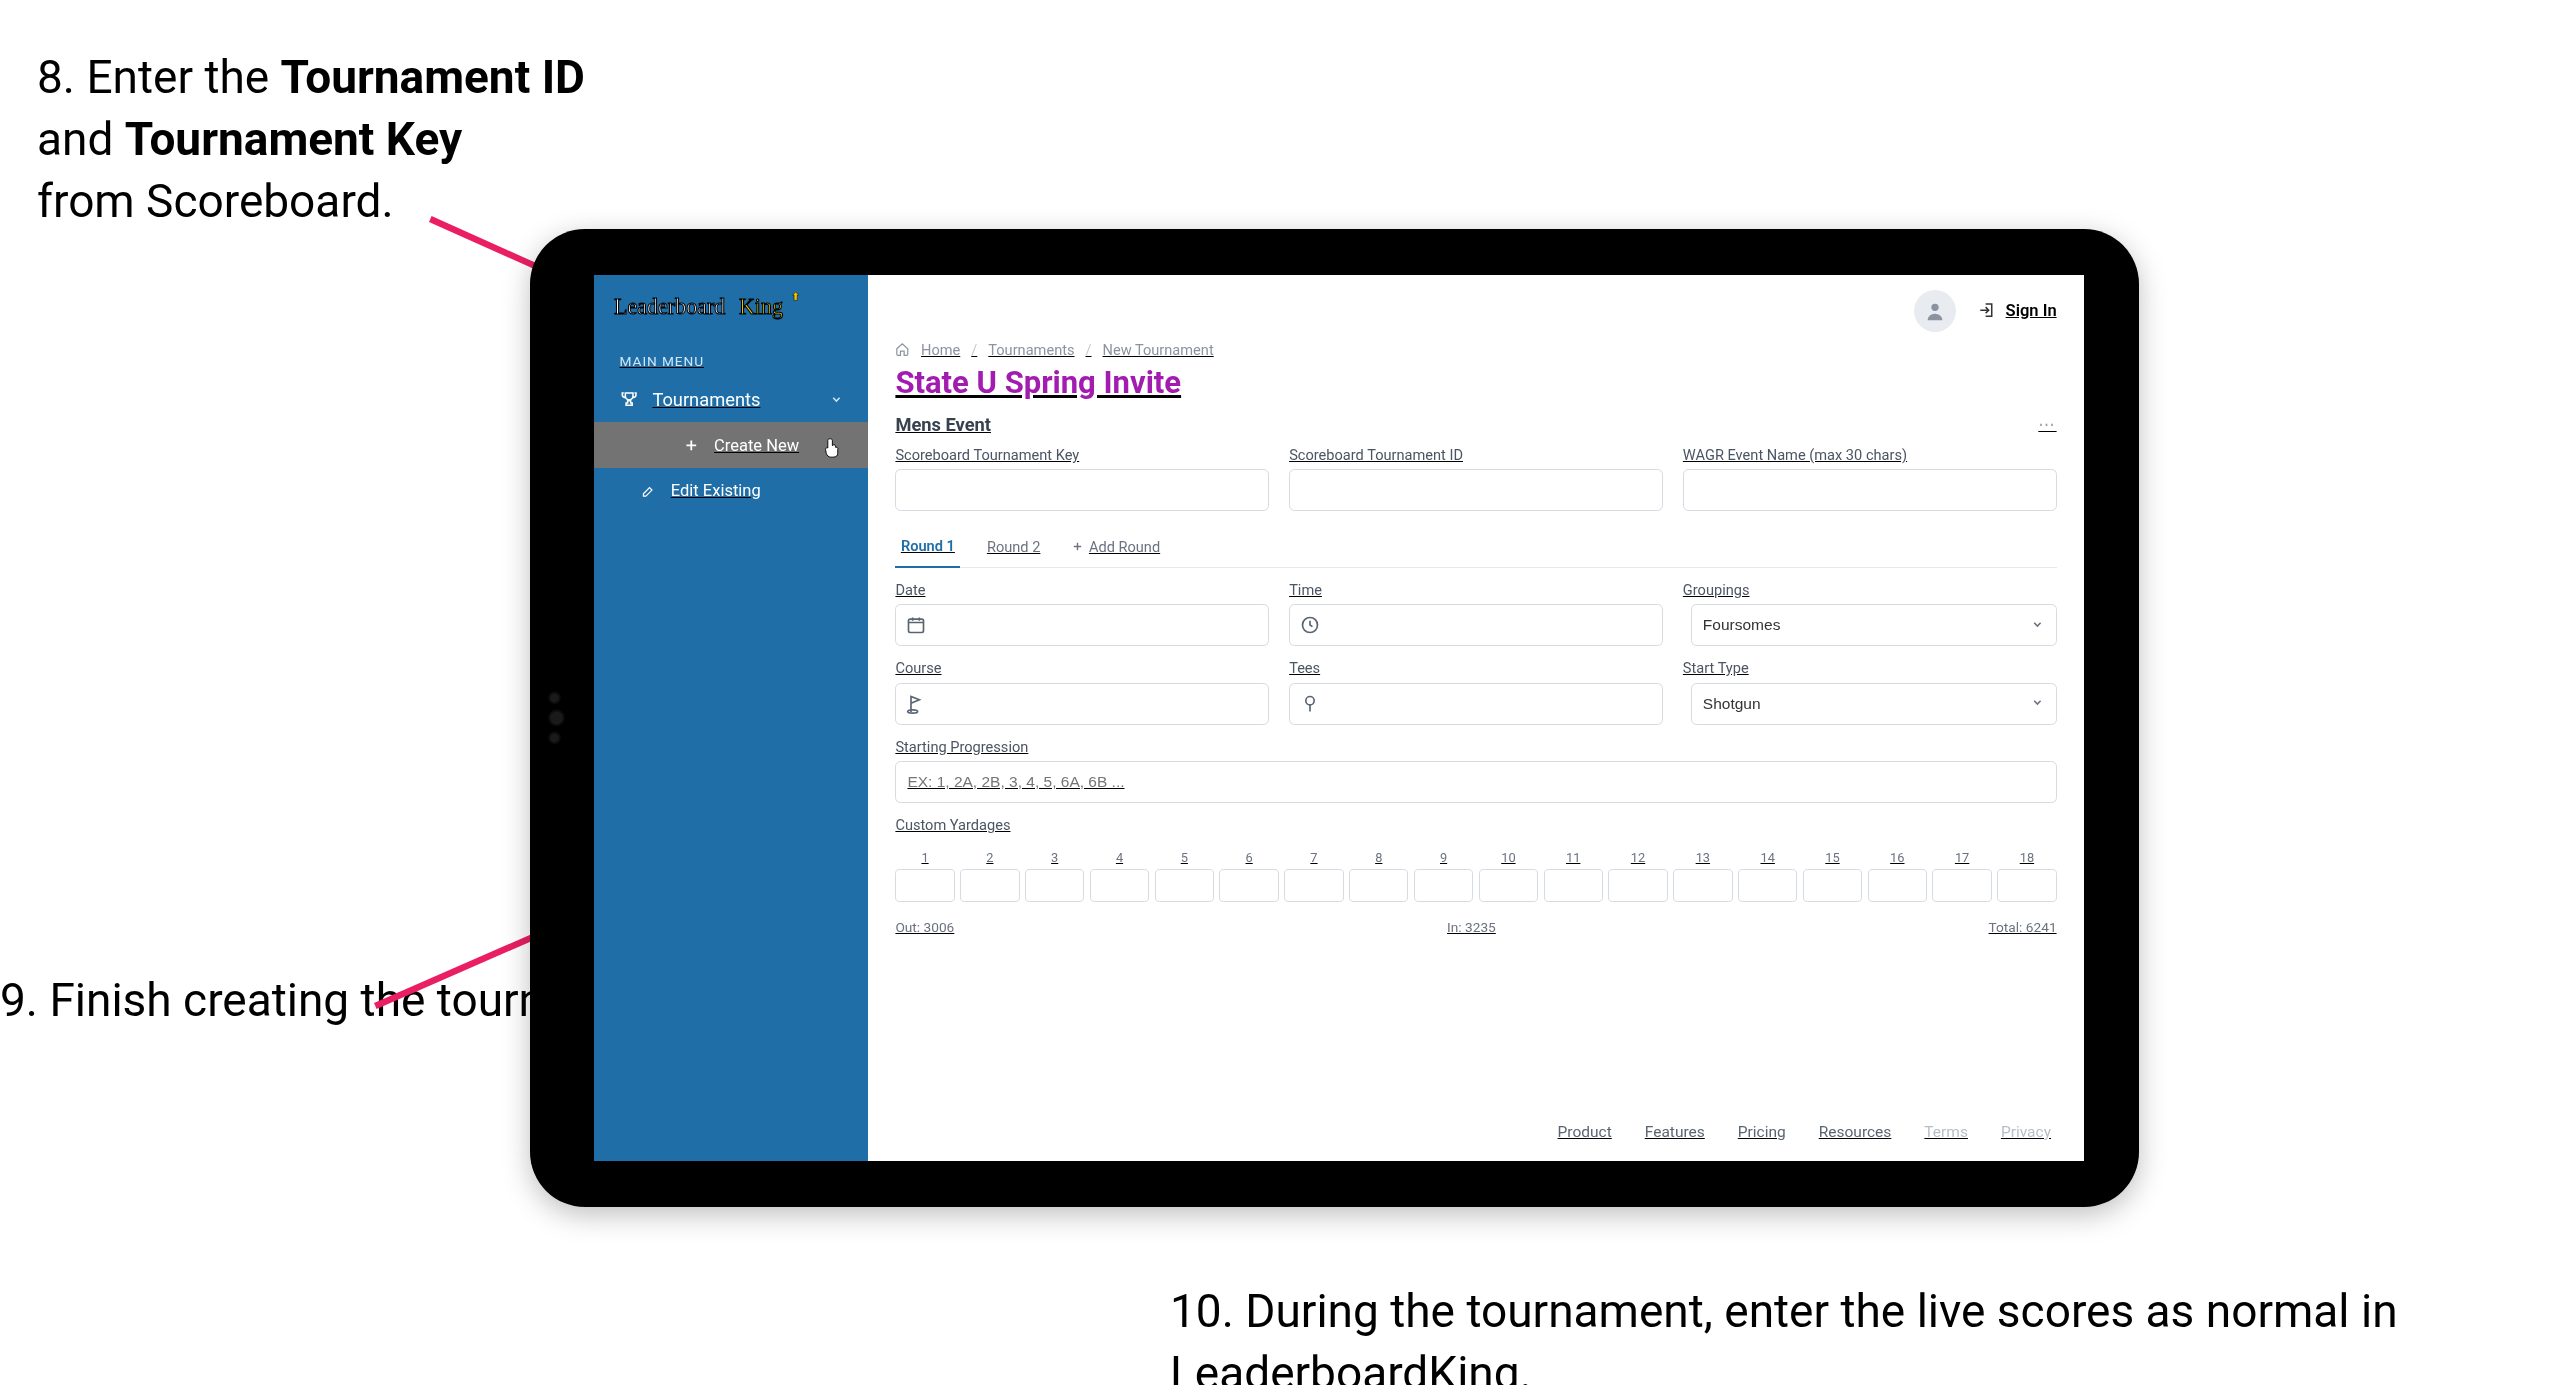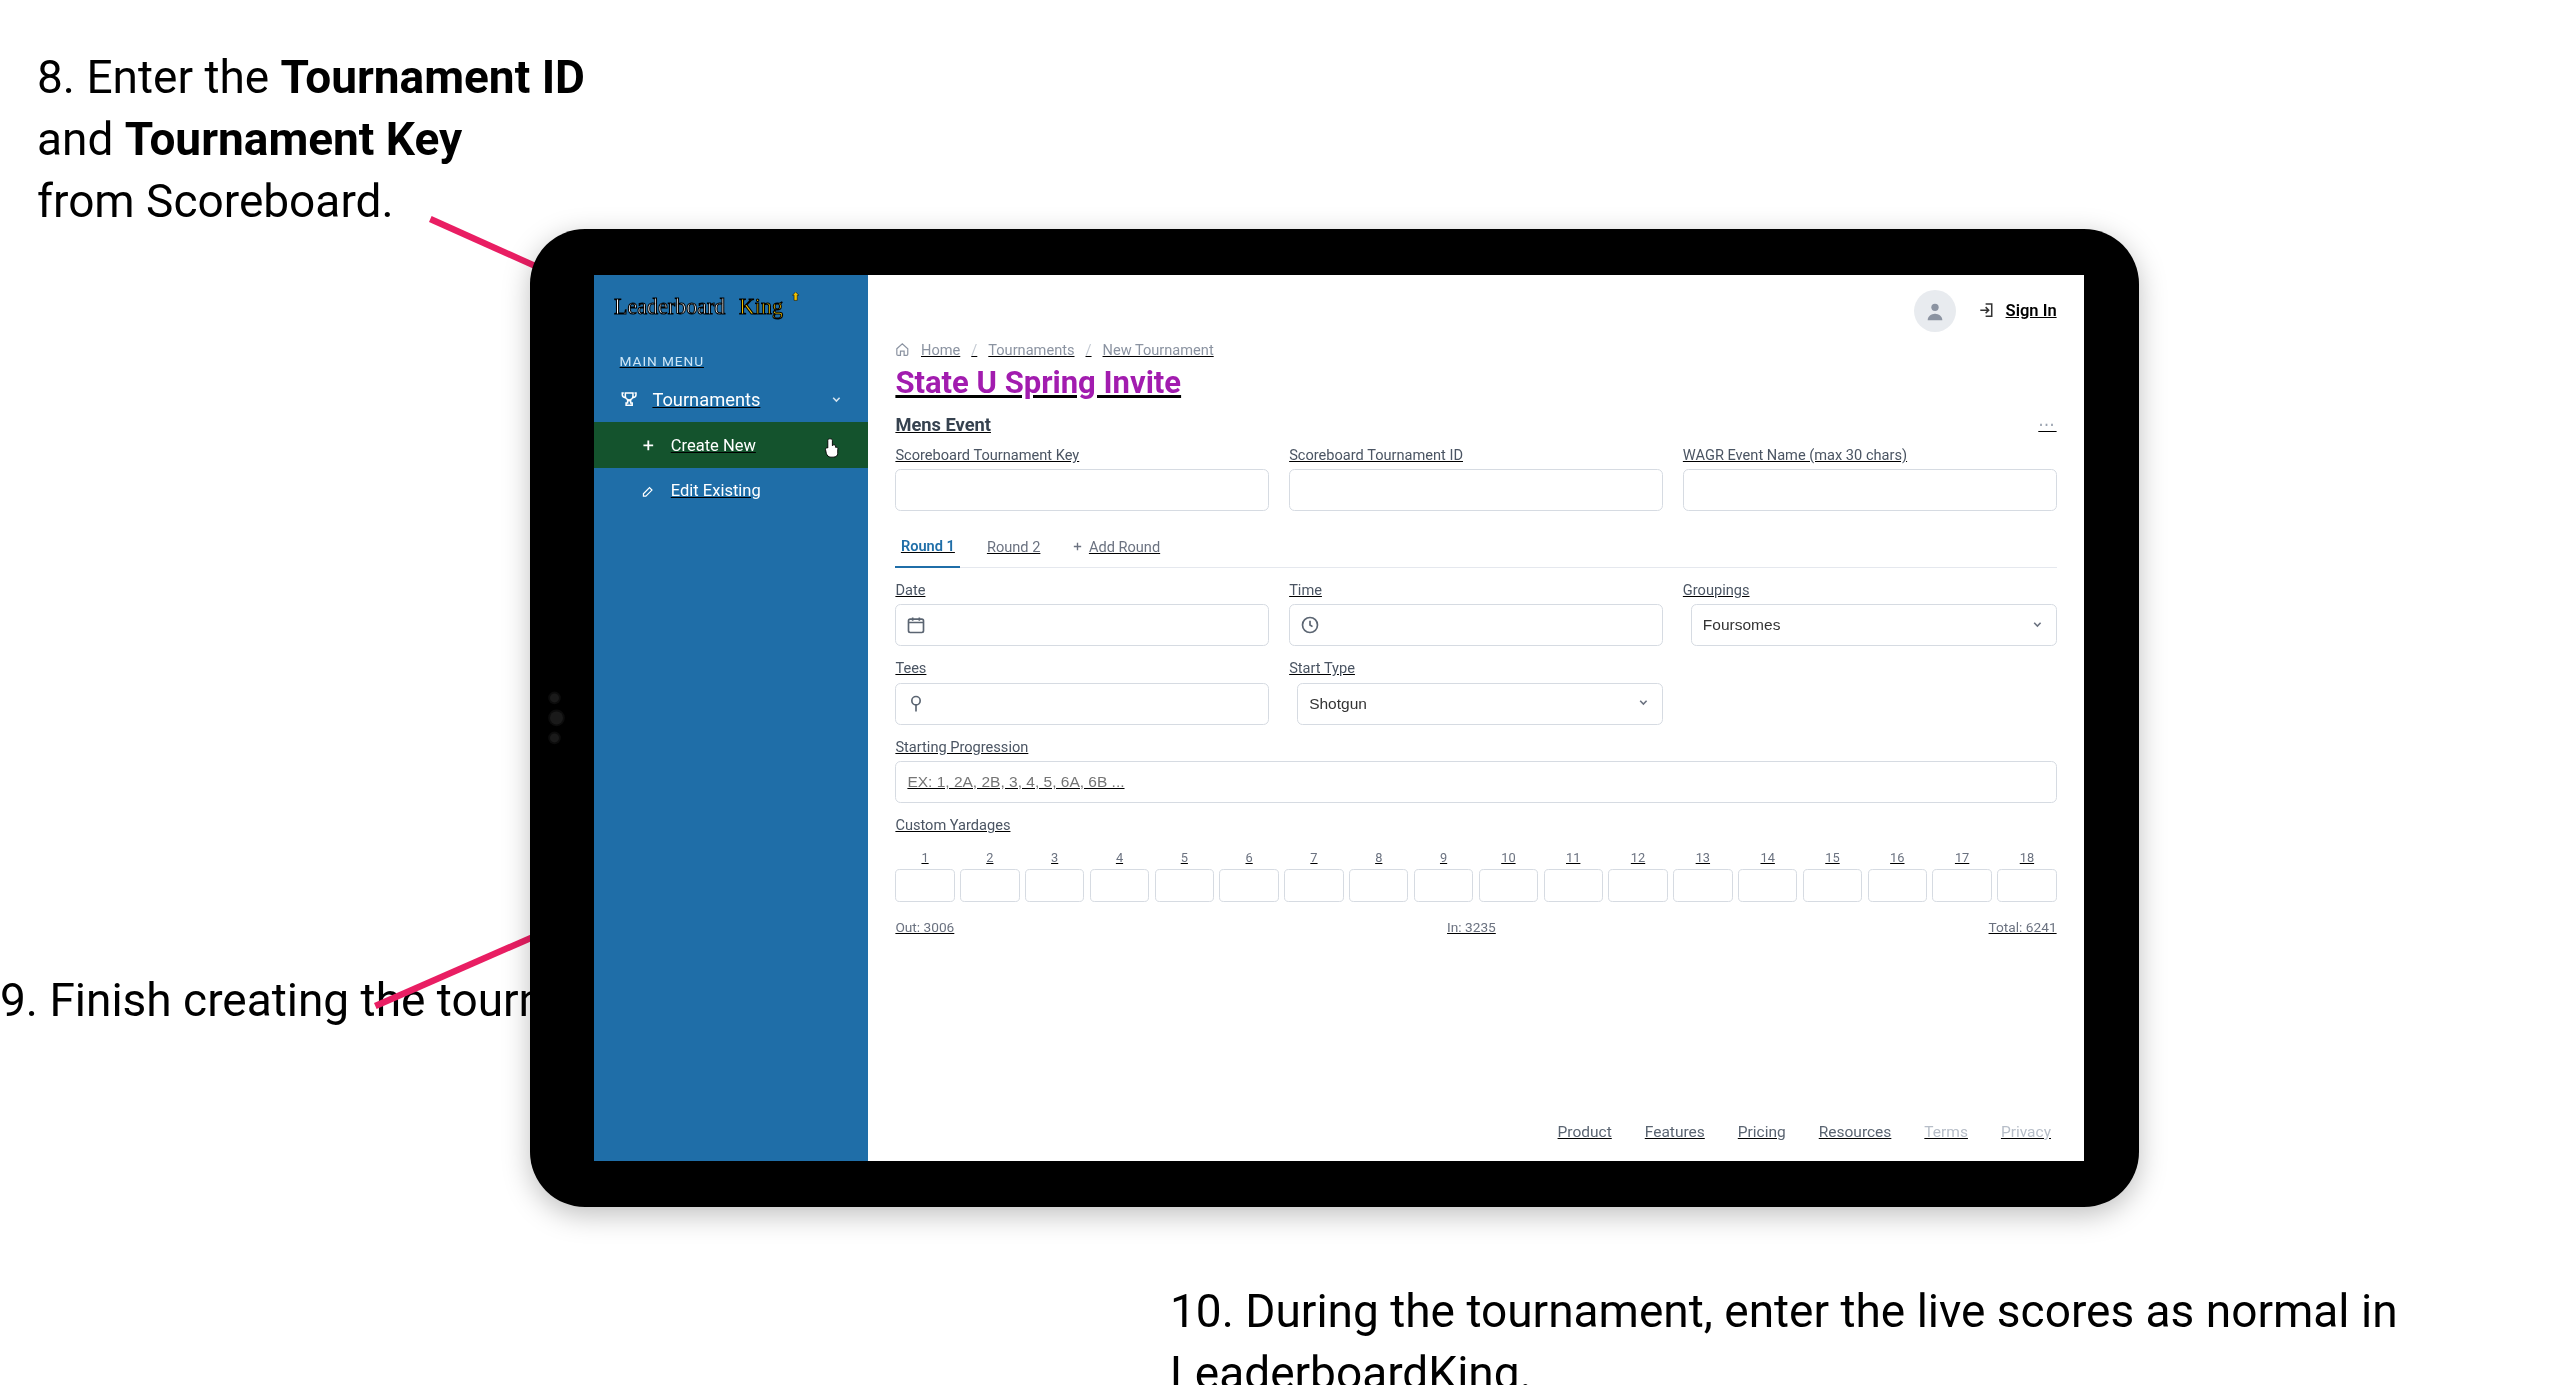--- a/index.html
+++ b/index.html
@@ -33,21 +33,21 @@
   .screen { width: 100%; height: 100%; background: #fff; display: flex; flex-direction: column; }
   .app { flex: 1; display: flex; min-height: 0; text-decoration: underline; }
 
   
   .sidebar { width: 274px; background: #1f6ea8; color: #fff; display: flex; flex-direction: column; padding: 16.5px 0; }
   .logo { padding: 0 20px 9.1px 20px; }
   .logo-svg { width: 210px; }
   .menu-header { padding: 16.5px 25.6px 7.3px 25.6px; font-size: 13.7px; letter-spacing: 0.9px; color: #cfe7f7; text-transform: uppercase; }
   .nav-item { display:flex; align-items:center; gap:12.8px; padding: 12.8px 25.6px; font-size: 18.3px; cursor: pointer; }
   .nav-item.sub { padding-left: 44px; font-size: 16.5px; }
-  .nav-item.active { background: #14532d; }
+  .nav-item.active { background: #737373; justify-content: center; }
   .nav-icon { width: 20px; height: 20px; flex: 0 0 20px; display:flex; align-items:center; justify-content:center; }
   .chevron { margin-left:auto; opacity:.8; }
 
   
   .main { flex: 1; background: #fff; display:flex; flex-direction:column; min-width:0; }
   .topbar { display:flex; align-items:center; justify-content:flex-end; gap:22px; padding: 14.6px 27.4px 0 27.4px; }
   .avatar { width:42px; height:42px; border-radius:50%; background:#e8ebef; display:flex; align-items:center; justify-content:center; color:#7e8792; }
   .signin { display:flex; align-items:center; gap:9.1px; font-size:16.5px; font-weight:600; cursor:pointer; }
 
   .crumb { display:flex; align-items:center; gap:11px; color:#8b93a1; font-size:14.6px; padding: 9.1px 27.4px 0 27.4px; }
@@ -260,20 +260,30 @@
                     <svg width="12.8" height="12.8" viewBox="0 0 24 24" fill="none" stroke="#6b7280" stroke-width="3">
                         <path d="M6 9l6 6 6-6"></path>
                       </svg>
                   </span>
                 </div>
               </div>
             </div>
 
             <div class="row3">
               <div class="field">
+                <label class="lbl">Course</label>
+                <span class="ico">
+                  <svg width="20" height="20" viewBox="0 0 24 24" fill="none" stroke="#5b6572" stroke-width="2">
+                      <path d="M6 22V3l10 4-10 4"></path>
+                      <ellipse cx="8" cy="21" rx="6" ry="2"></ellipse>
+                    </svg>
+                </span>
+                <input class="input with-icon" style="">
+              </div>
+              <div class="field">
                 <label class="lbl">Tees</label>
                 <span class="ico">
                   <svg width="20" height="20" viewBox="0 0 24 24" fill="none" stroke="#5b6572" stroke-width="2">
                       <circle cx="12" cy="8" r="5"></circle>
                       <path d="M12 13v8"></path>
                     </svg>
                 </span>
                 <input class="input with-icon" style="">
               </div>
               <div class="field">

